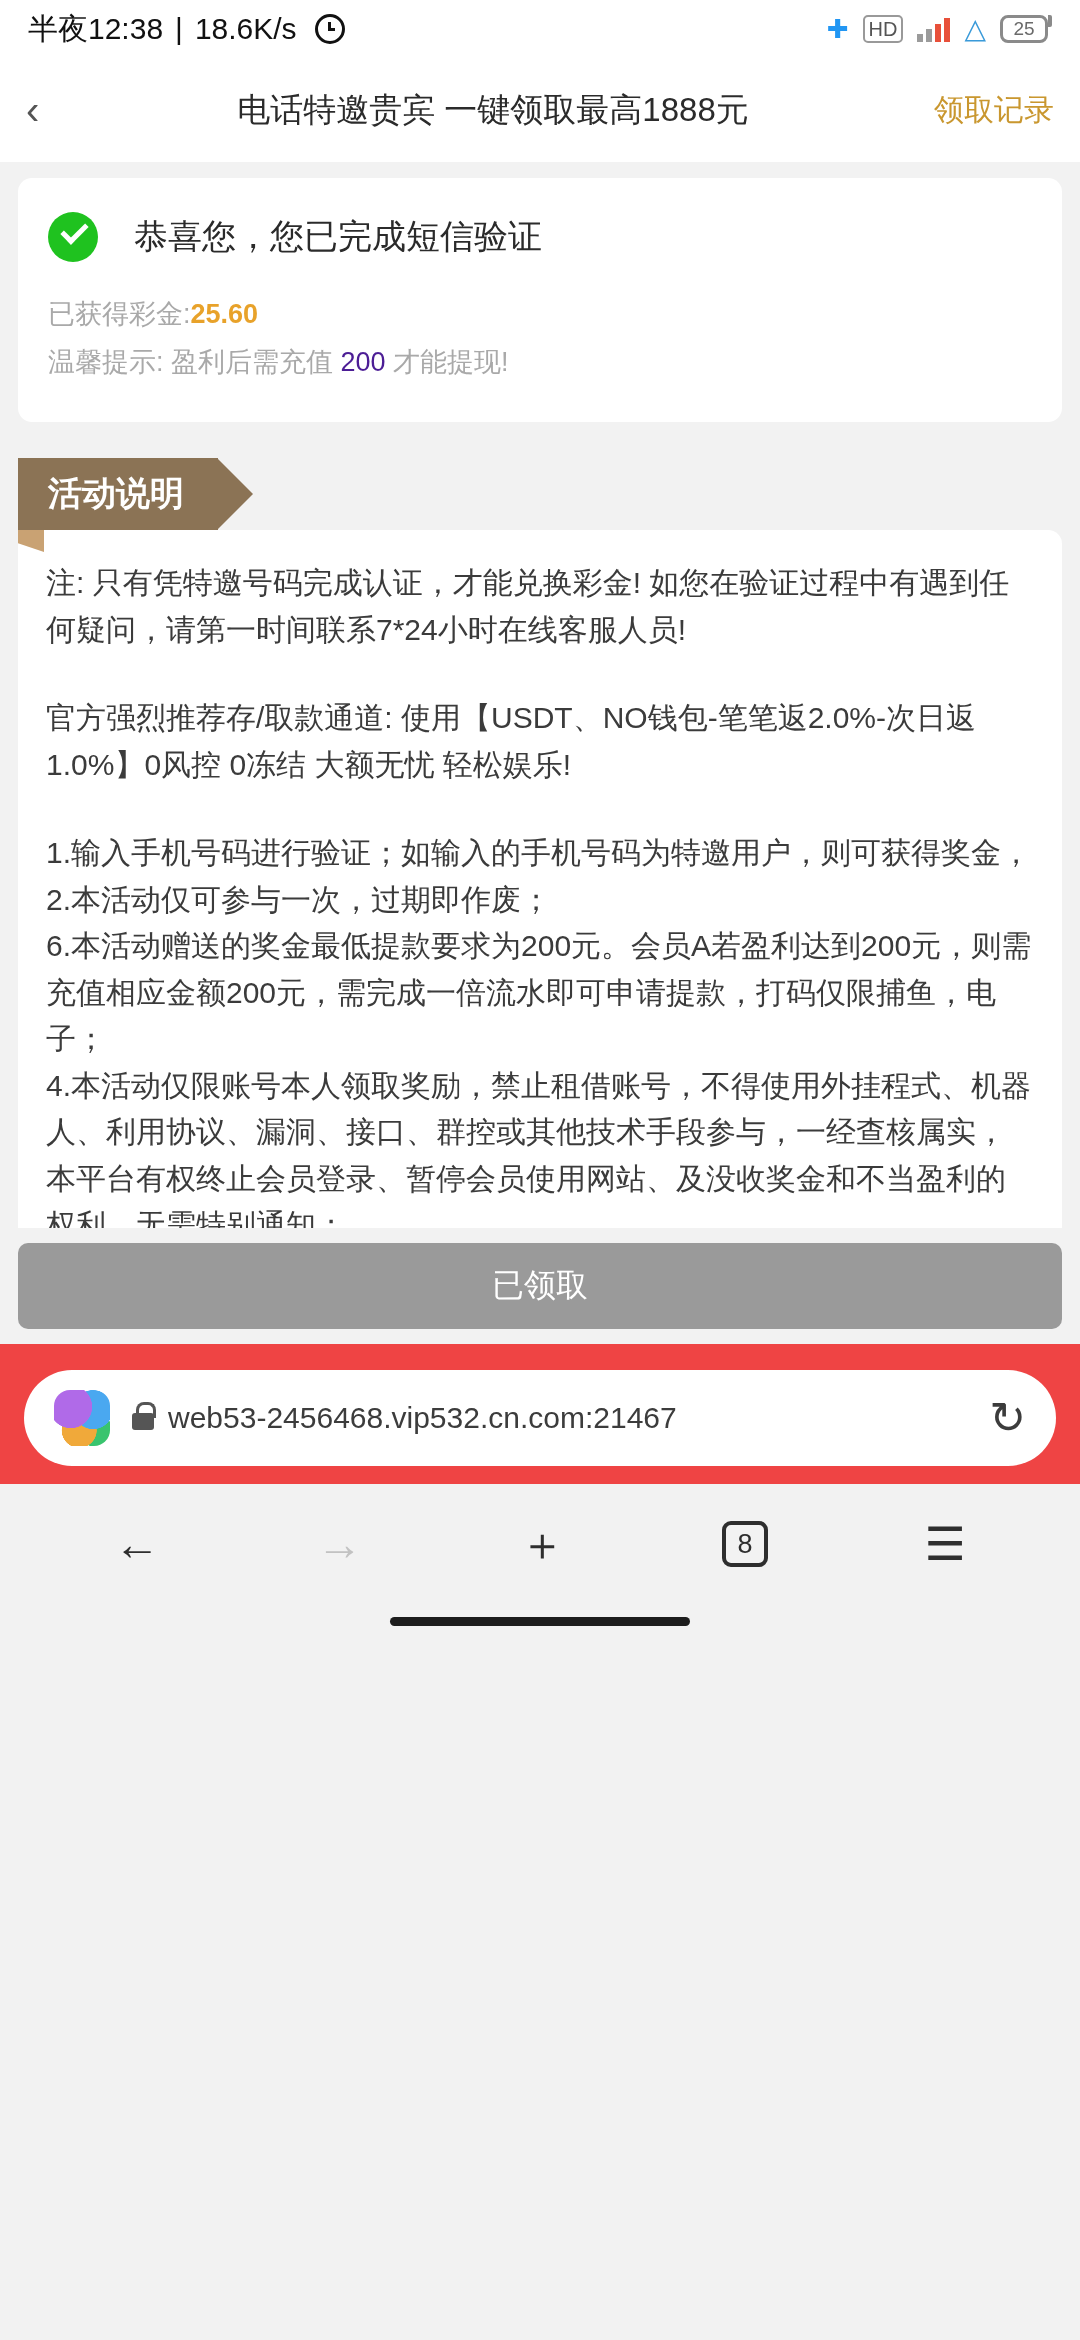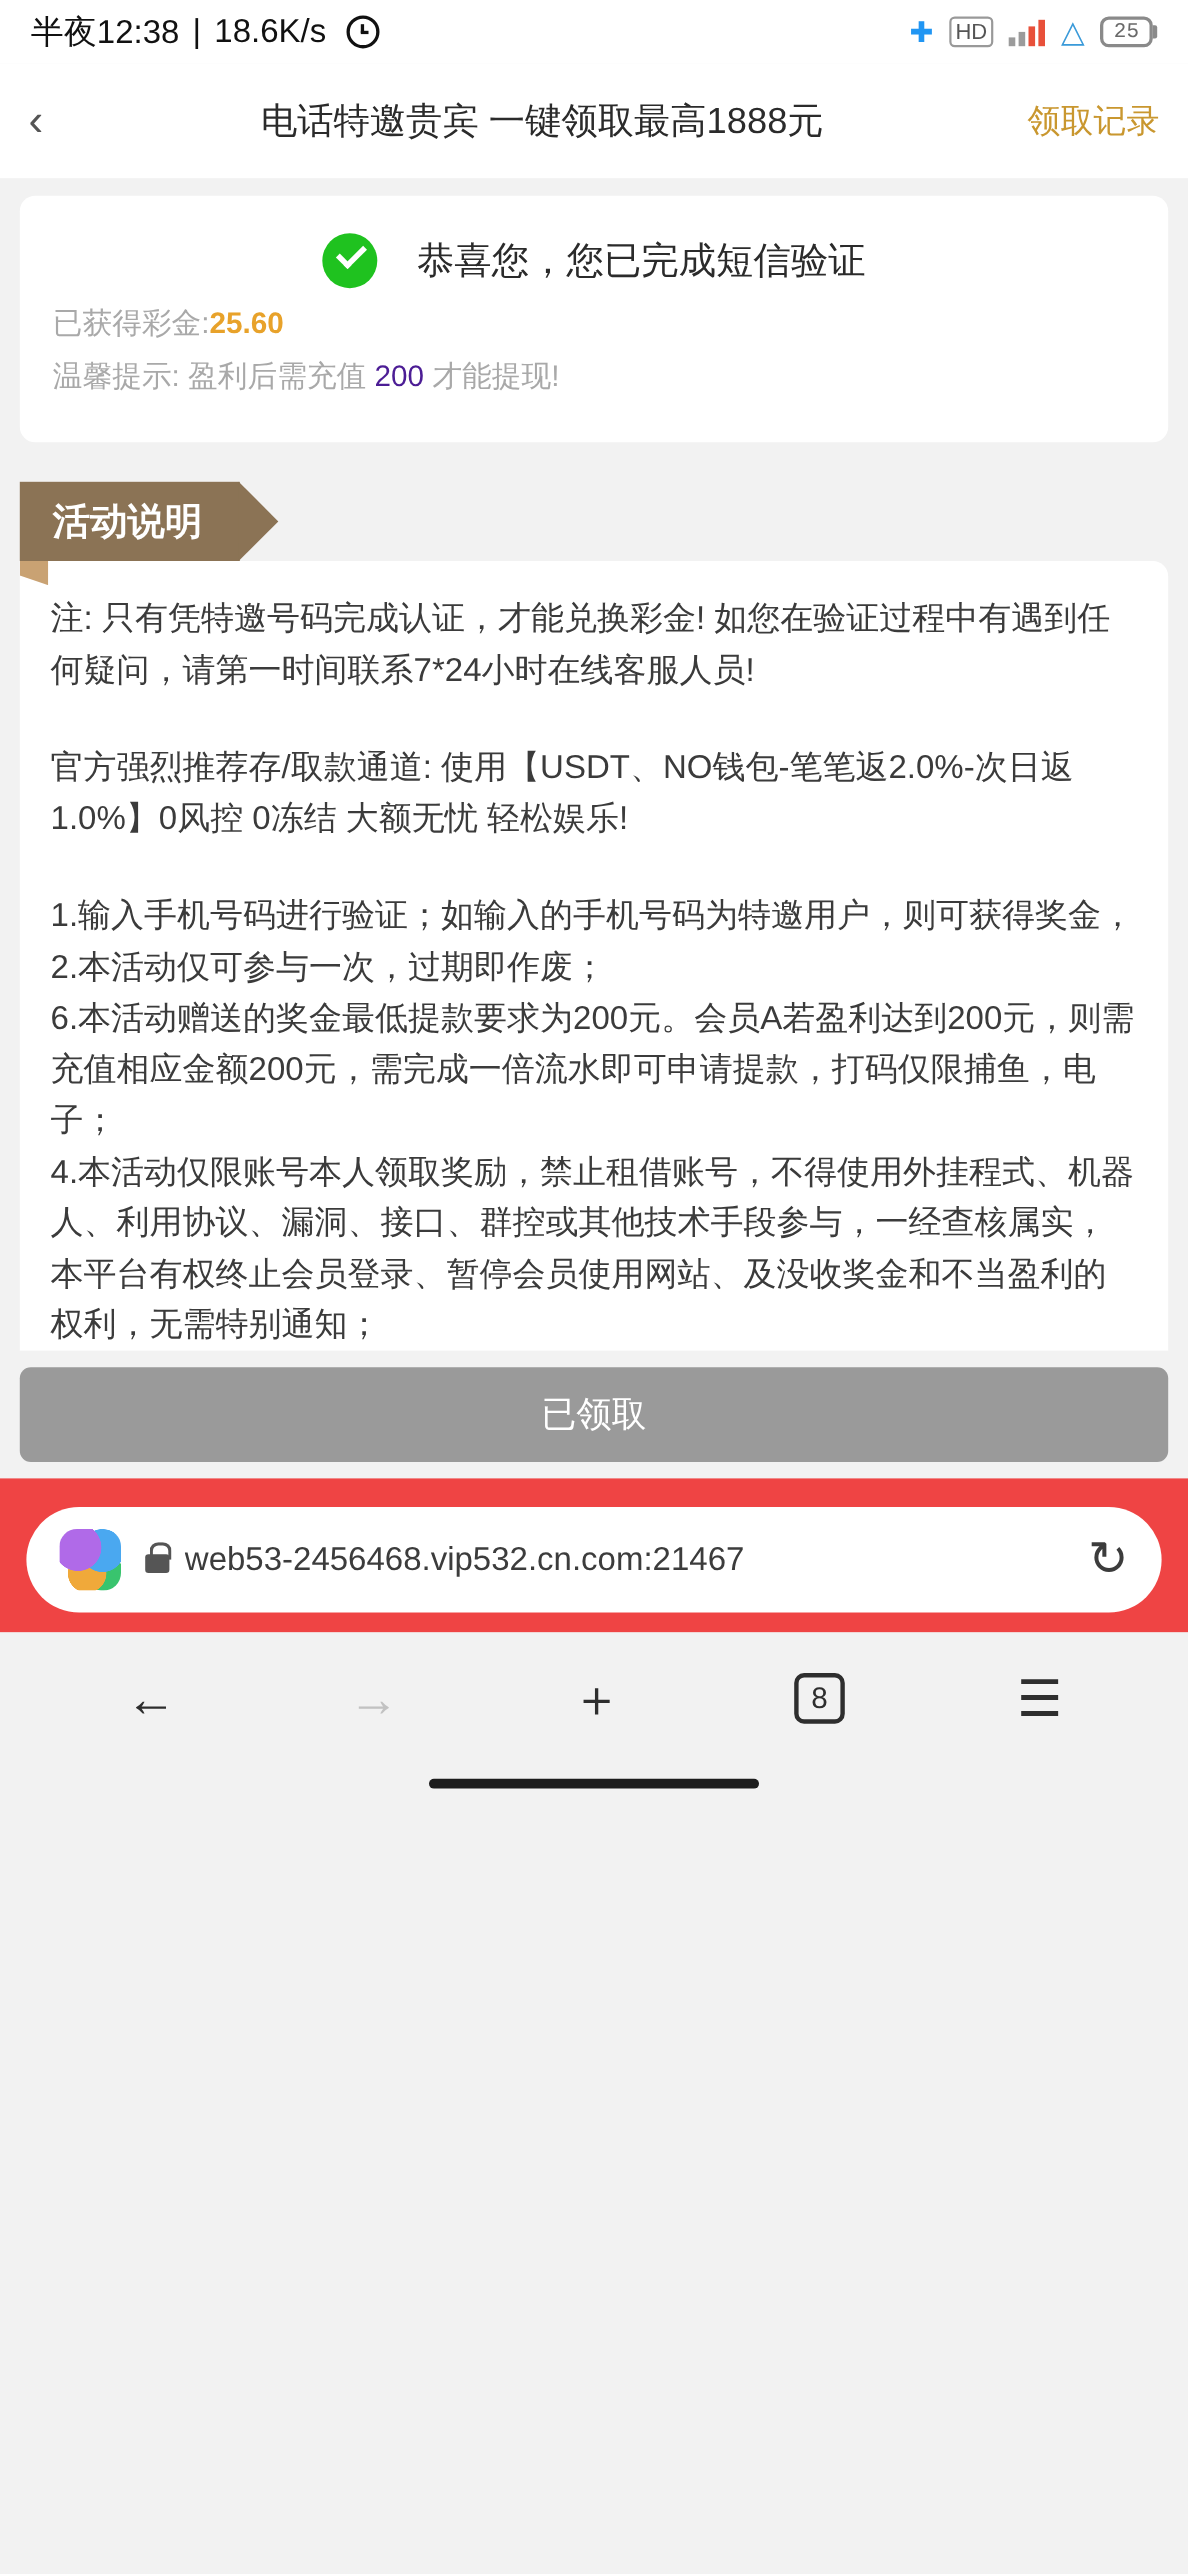--- a/index.html
+++ b/index.html
@@ -68,22 +68,20 @@
   .signal i:nth-child(2) { height: 13px; }
   .signal i:nth-child(3) { height: 18px; background:#e8503a; }
   .signal i:nth-child(4) { height: 24px; background:#e8503a; }
   .wifi {
     font-size: 28px;
     color: #3a9ad9;
     line-height: 1;
   }
   .battery {
     display: flex;
-    align-items: center;
-    font-family: Liberation Mono, monospace;
   }
   .battery .body {
     width: 48px; height: 28px;
     border: 3px solid #8a8a8a;
     border-radius: 8px;
     font-size: 19px;
     color: #6a6a6a;
     display: flex;
     align-items: center;
     justify-content: center;
@@ -131,23 +129,22 @@
   }
 
   .card {
     background: #ffffff;
     border-radius: 14px;
     padding: 34px 30px 30px 30px;
   }
   .card-top {
     display: flex;
     align-items: center;
-    justify-content: center;
     gap: 36px;
-    margin-bottom: 14px;
+    margin-bottom: 34px;
   }
   .check {
     width: 50px; height: 50px;
     border-radius: 50%;
     background: #1fc21f;
     position: relative;
     flex: none;
   }
   .check:after {
     content: "";

